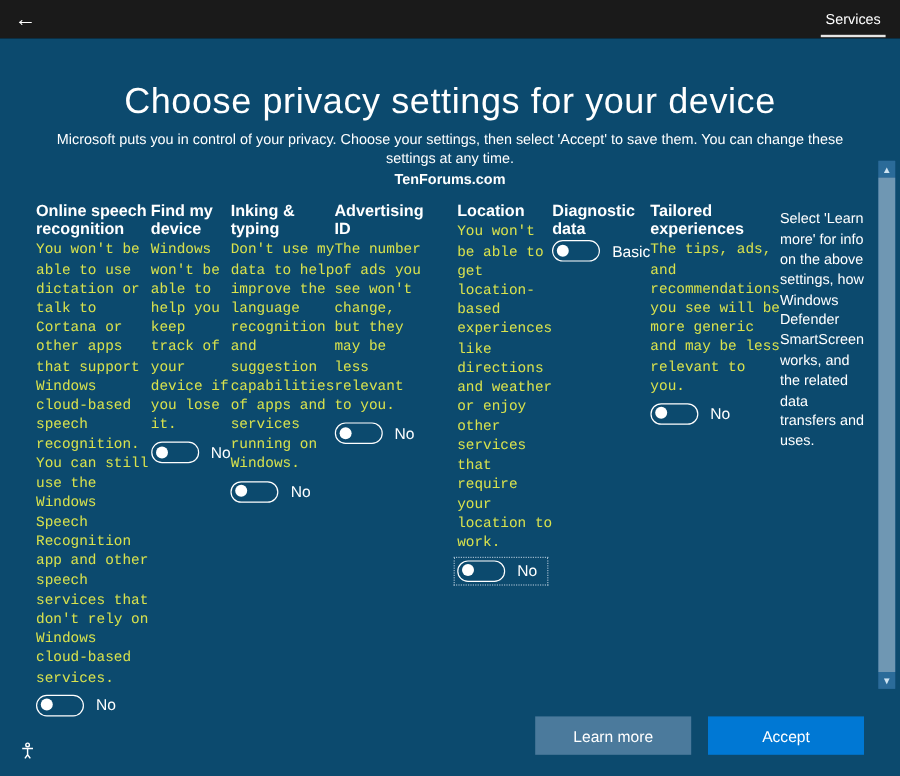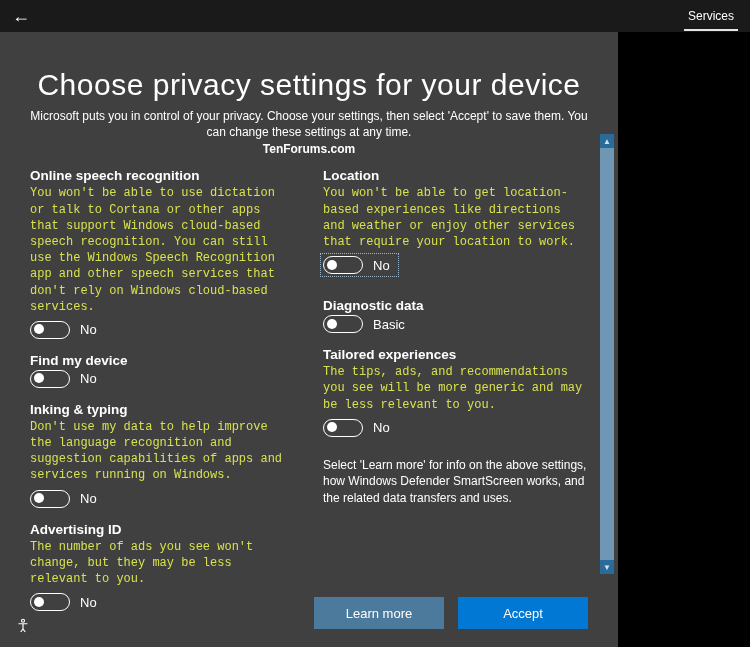--- a/index.html
+++ b/index.html
@@ -7,31 +7,31 @@
   body { background: #000; }
   .titlebar {
     height: 32px; background: #1a1a1a; display: flex; align-items: center;
     justify-content: space-between; padding: 0 12px; color: #e0e0e0;
   }
   .back-arrow { font-size: 18px; color: #fff; cursor: pointer; }
   .tab-area { display: flex; gap: 20px; align-items: center; }
   .tab { font-size: 12px; color: #fff; padding: 8px 4px 6px; }
   .tab.active { border-bottom: 2px solid #e5e5e5; }
   .page {
-    background: #404040; width: 618px; height: 615px; color: #fff;
+    background: #0c4a6e; width: 750px; height: 615px; color: #fff;
     position: relative; padding: 36px 30px 0 30px;
   }
   .heading { font-size: 30px; font-weight: 300; text-align: center; letter-spacing: .5px; }
   .subheading { font-size: 12px; text-align: center; margin: 6px auto 0; max-width: 660px; line-height: 1.35; }
   .watermark { font-size: 12px; font-weight: bold; text-align: center; margin-top: 2px; color: #fff; }
   .columns {
     display: flex; gap: 28px; margin-top: 12px; height: 382px;
     position: relative;
   }
-  .col { flex: 1; display: flex; flex-direction: column; }
+  .col { flex: 1; display: flex; flex-direction: row; justify-content: center; }
   .setting { margin-bottom: 14px; }
   .setting-title { font-size: 13.5px; font-weight: 600; color: #fff; margin-bottom: 2px; }
   .setting-desc { font-size: 12px; color: #d9e24d; line-height: 1.35; margin-bottom: 6px; font-family: Liberation Mono, monospace; }
   .toggle-row { display: flex; align-items: center; gap: 10px; }
   .toggle {
     width: 40px; height: 18px; border: 1.5px solid #fff; border-radius: 10px;
     position: relative; background: transparent; cursor: pointer;
   }
   .toggle .knob {
     width: 10px; height: 10px; border-radius: 50%; background: #fff;
@@ -87,20 +87,21 @@
         <div class="toggle-row">
           <div class="toggle">
               <div class="knob"></div>
             </div>
           <span class="toggle-label">No</span>
         </div>
       </div>
 
       <div class="setting">
         <div class="setting-title">Find my device</div>
+        <div class="setting-desc">Windows won't be able to help you keep track of your device if you lose it.</div>
         <div class="toggle-row">
           <div class="toggle">
               <div class="knob"></div>
             </div>
           <span class="toggle-label">No</span>
         </div>
       </div>
 
       <div style="height:14px"></div>
 

